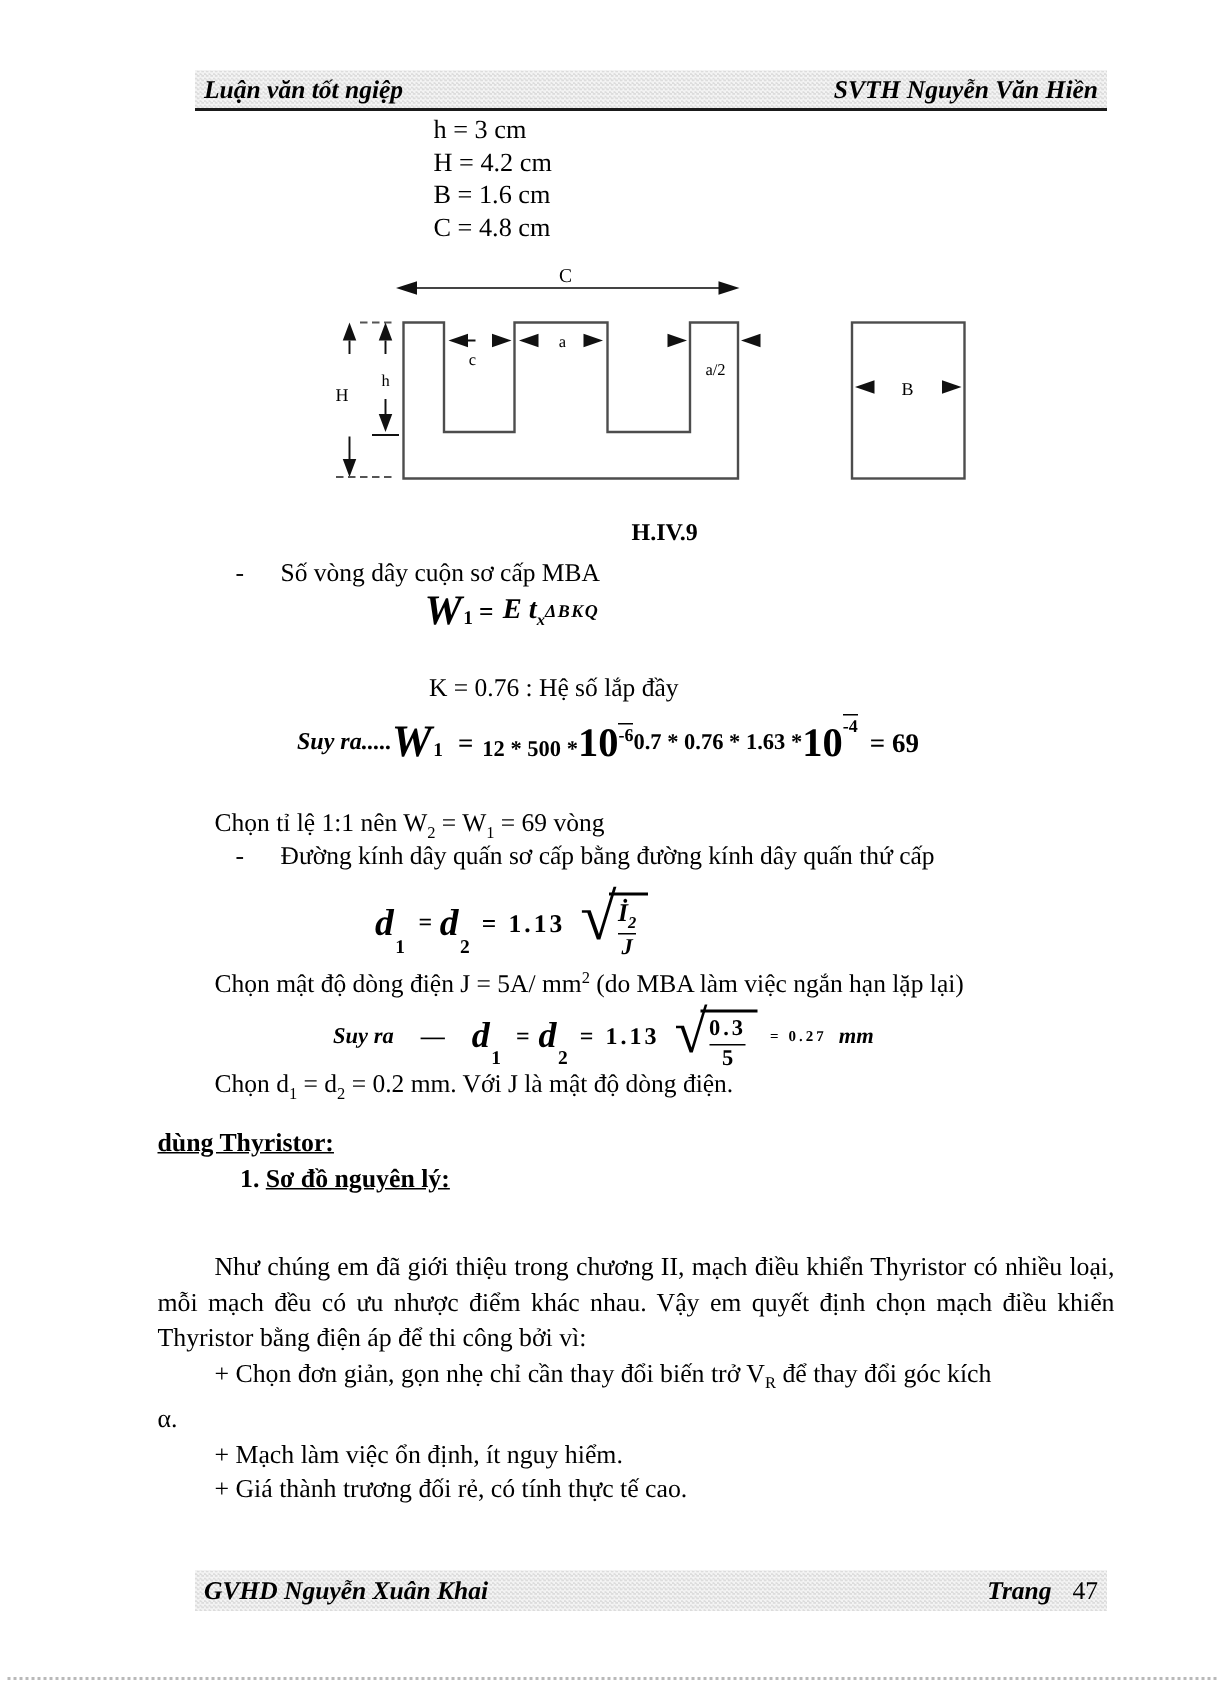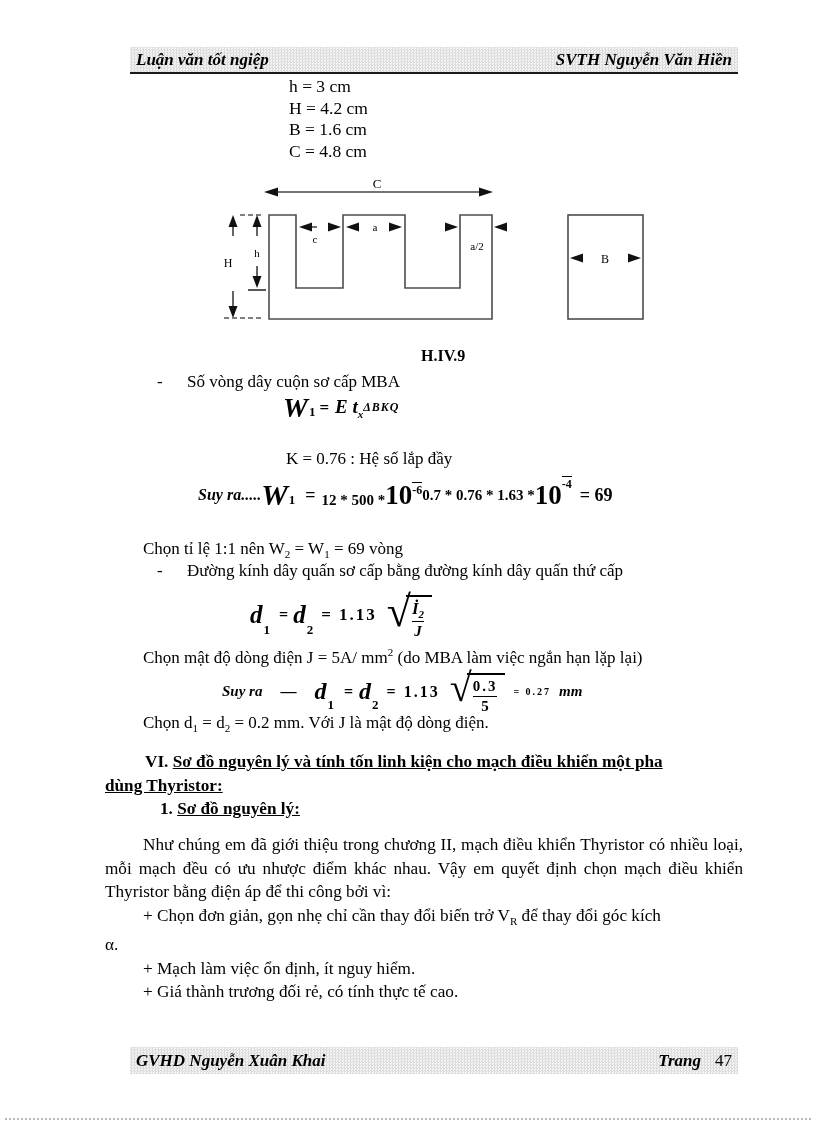--- a/index.html
+++ b/index.html
@@ -202,21 +202,20 @@
     </span>
     <span class="b" style="font-size:10px;margin:0 8px;letter-spacing:2px">= 0.27</span>
     <span class="bi" style="font-size:15px">mm</span>
   </div>
 
   <div class="txt" style="left:143px;top:713px">
     <span>Chọn d</span><sub>1</sub><span> = d</span><sub>2</sub><span> =  0.2 mm. Với J là mật độ dòng điện.</span>
   </div>
 
   <div class="sec">
-    <div class="l1"><span>VI.</span> <span class="u">Sơ đồ nguyên lý và tính tốn  linh kiện cho mạch điều khiển một pha</span></div>
     <div><span class="u">dùng Thyristor:</span></div>
     <div class="l3"><span>1.</span> <span class="u">Sơ đồ nguyên lý:</span></div>
   </div>
 
   <div class="bodytext">
     <p class="p1">Như chúng em đã giới thiệu trong chương II, mạch điều khiển Thyristor có nhiều loại, mỗi mạch đều có ưu nhược điểm khác nhau. Vậy em quyết định chọn mạch điều khiển Thyristor bằng điện áp để thi công bởi vì:</p>
     <div class="plus"><span>+ Chọn đơn giản, gọn nhẹ chỉ cần thay đổi biến trở V</span><sub>R</sub><span> để thay đổi góc kích</span></div>
     <div>α.</div>
     <div class="plus">+  Mạch làm việc ổn định, ít nguy hiểm.</div>
     <div class="plus">+ Giá thành trương đối rẻ, có tính thực tế cao.</div>

